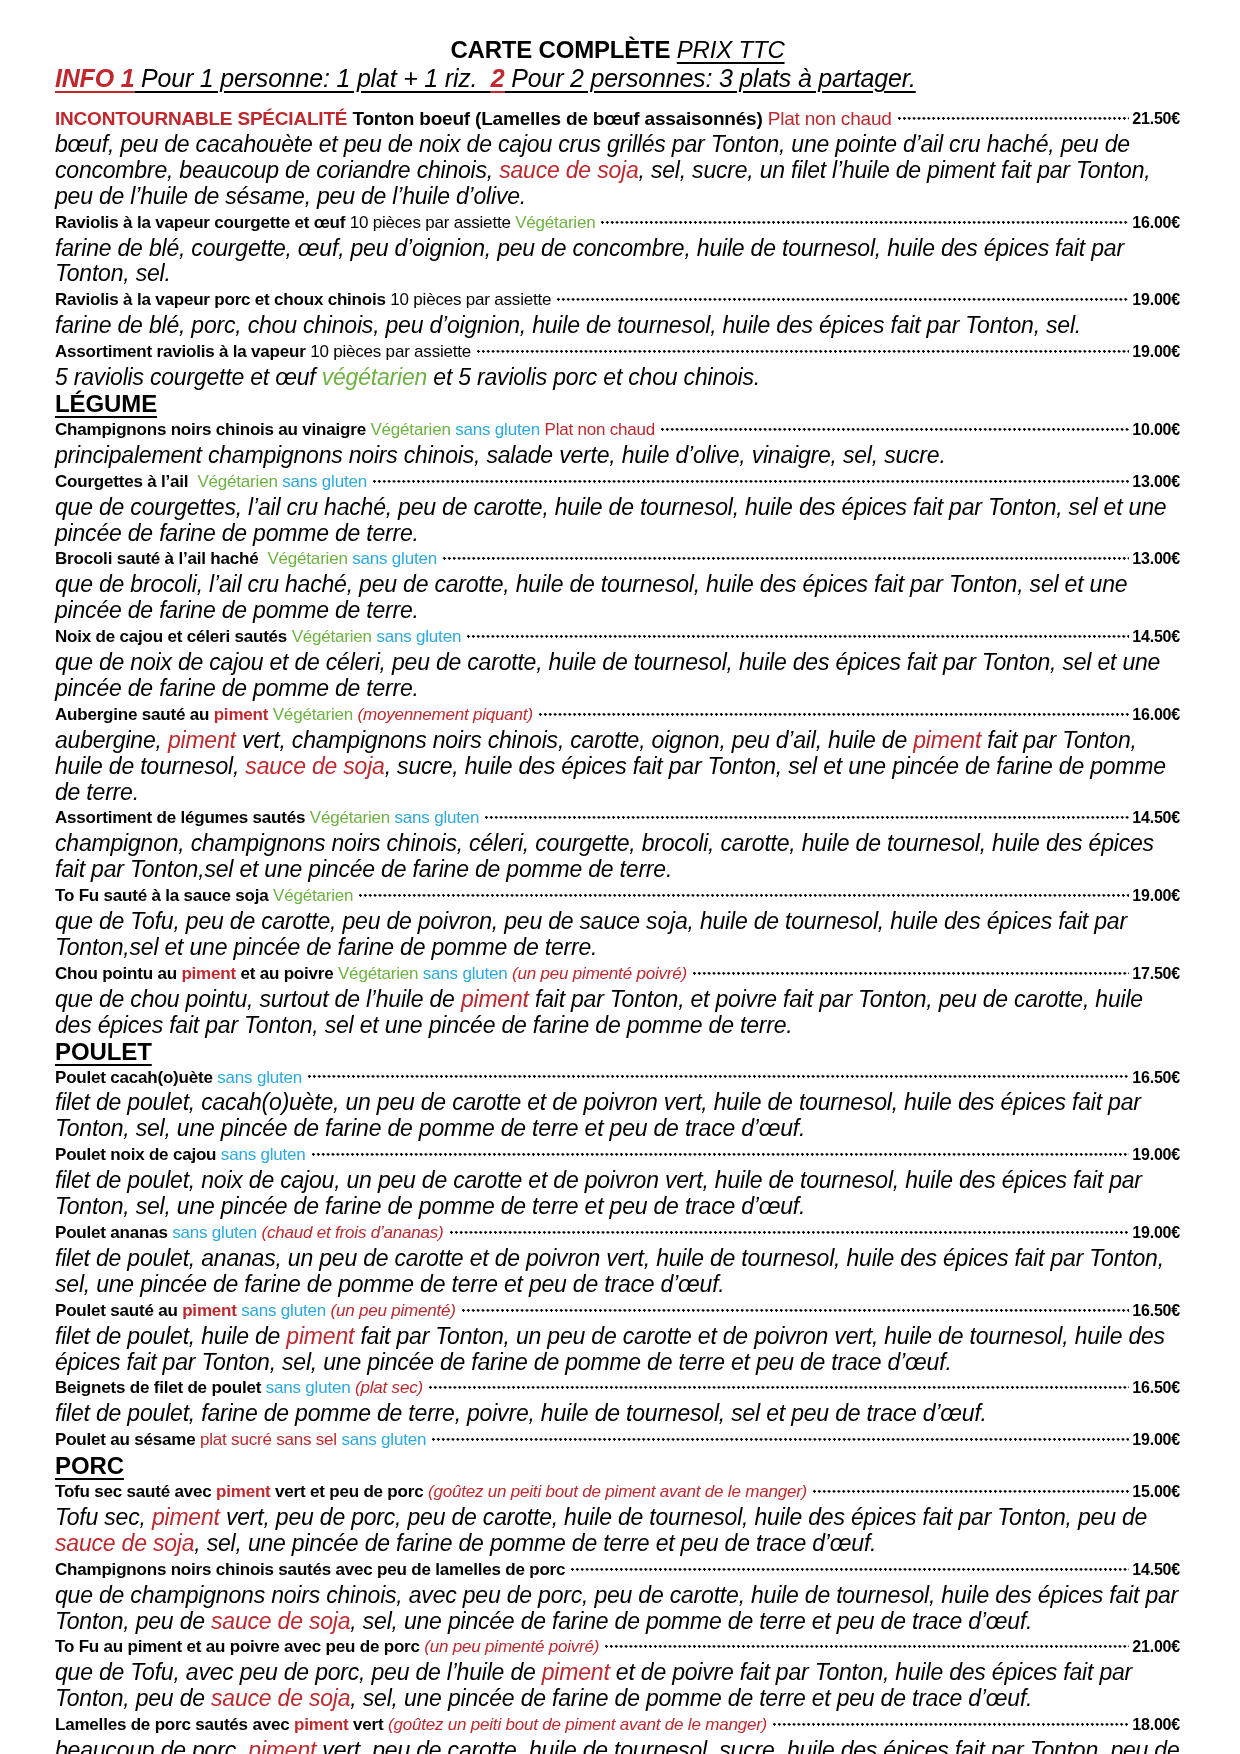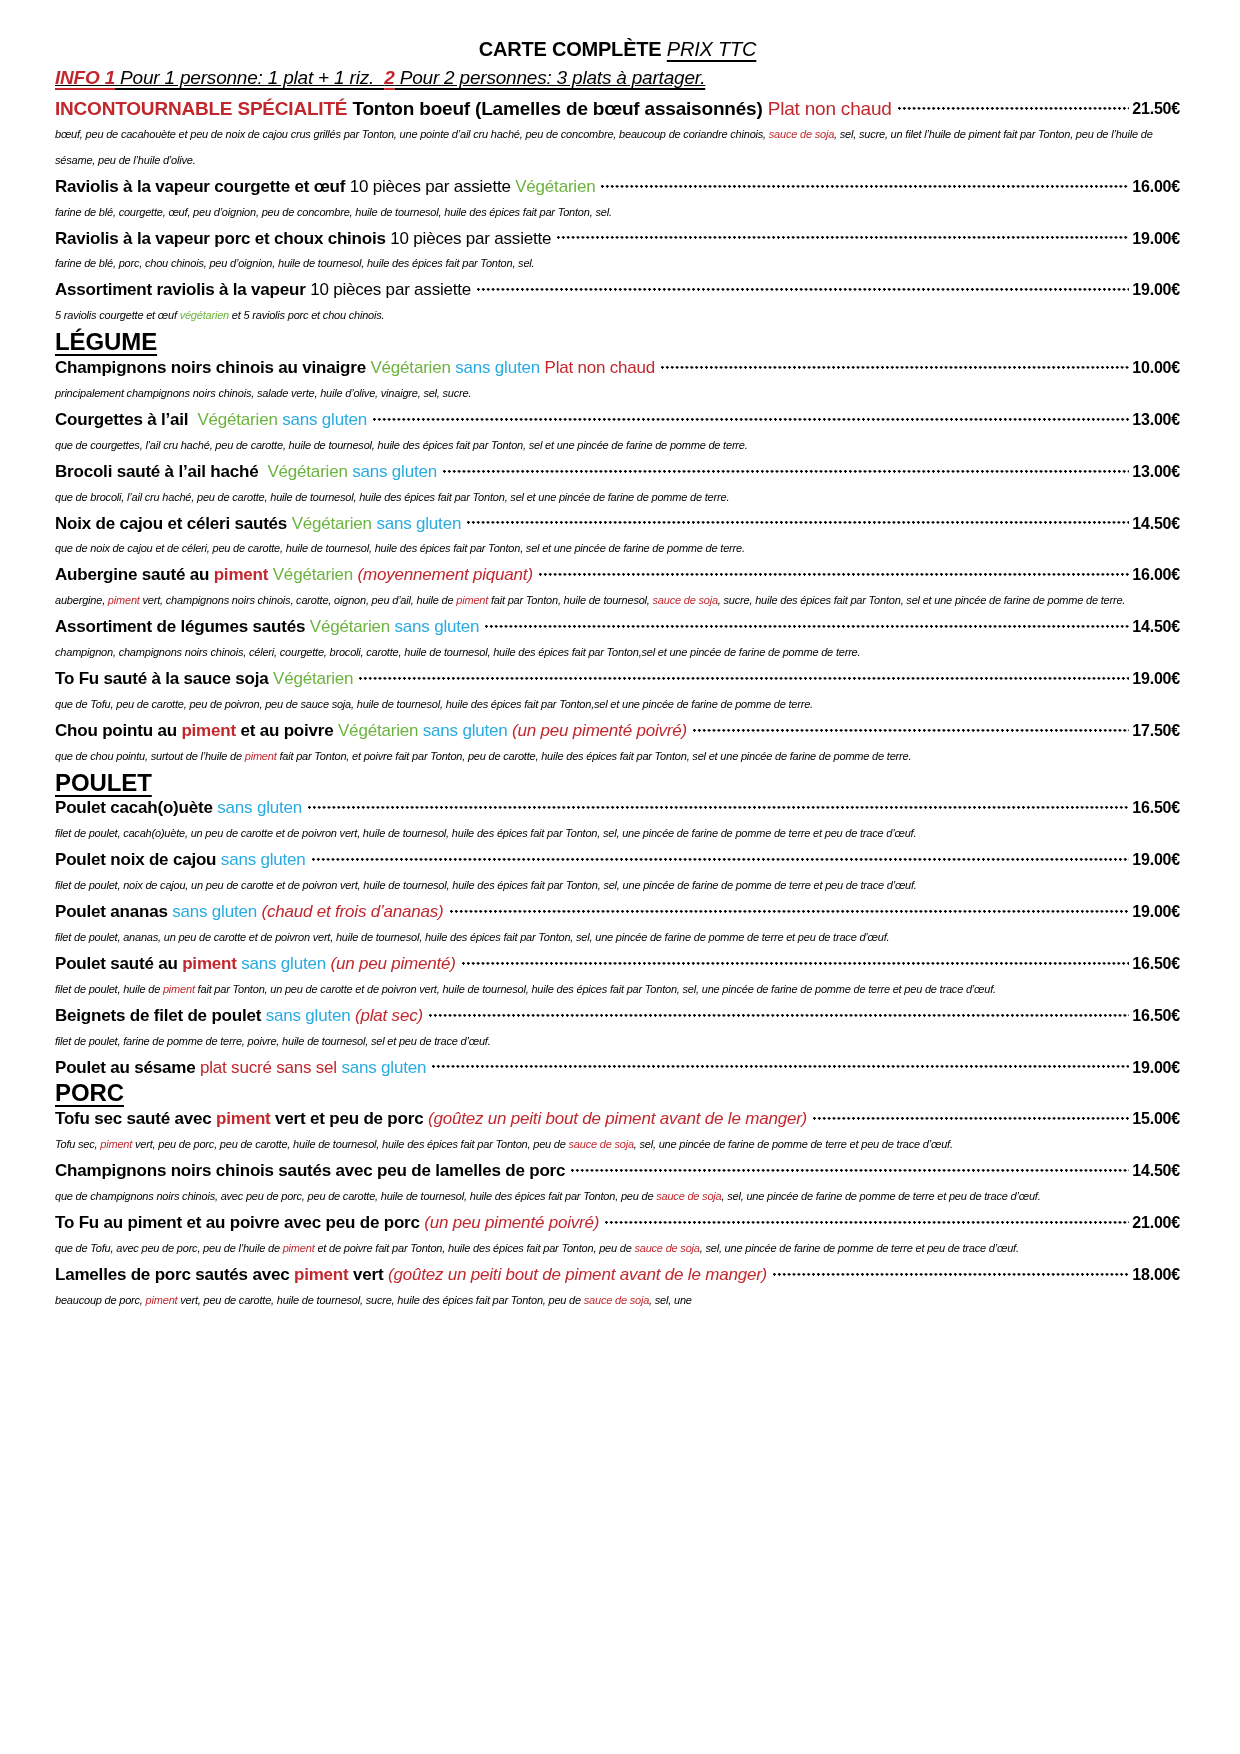--- a/index.html
+++ b/index.html
@@ -5,38 +5,38 @@
   :root{
     --red:#c1272d;
     --green:#6cb33f;
     --blue:#29abe2;
     --ink:#000000;
   }
   html,body{margin:0;padding:0;background:#ffffff;width:1240px;height:1754px;overflow:hidden;}
   body{font-family:"Liberation Sans",sans-serif;color:var(--ink);}
   .page{padding:36px 60px 0 55px;}
 
-  .doc-title{text-align:center;font-size:20px;line-height:27px;letter-spacing:-0.2px;}
+  .doc-title{text-align:center;font-size:24px;line-height:27px;letter-spacing:-0.2px;}
   .t-main{font-weight:700;}
   .t-sub{font-style:italic;text-decoration:underline;text-decoration-thickness:1.5px;text-underline-offset:4px;}
 
-  .info-line{font-size:19px;line-height:28px;letter-spacing:-0.2px;margin:1px 0 4px 0;text-decoration:underline;}
+  .info-line{font-size:25px;line-height:28px;letter-spacing:-0.2px;margin:1px 0 14px 0;}
   .info-line .s-i,.info-line .s-rbi{text-decoration:underline;text-decoration-thickness:1.6px;text-underline-offset:4px;}
 
   .line{display:flex;align-items:center;font-size:17px;line-height:25.9px;letter-spacing:-0.2px;}
   .line.big{font-size:19px;}
   .lt{white-space:nowrap;}
   .leader{
     flex:1 1 auto;min-width:10px;height:3px;margin:0 3px 1px 6px;
     background-image:radial-gradient(circle at 1.4px 1.4px,#000 1.12px,rgba(0,0,0,0) 1.45px);
     background-size:4.9px 3px;background-repeat:repeat-x;
   }
   .price{font-weight:700;white-space:nowrap;font-size:16px;}
 
-  .desc{font-size:11px;font-style:italic;line-height:25.9px;letter-spacing:-0.2px;}
+  .desc{font-size:23px;font-style:italic;line-height:25.9px;letter-spacing:-0.2px;}
 
   .section{font-size:24px;font-weight:700;line-height:25.9px;letter-spacing:-0.1px;}
   .section span{text-decoration:underline;text-decoration-thickness:1.8px;text-underline-offset:4px;}
 
   
   .s-b{font-weight:700;}
   .s-n{font-weight:400;}
   .s-rb{font-weight:700;color:var(--red);}
   .s-r{color:var(--red);}
   .s-ri{color:var(--red);font-style:italic;margin-top:44px;}

